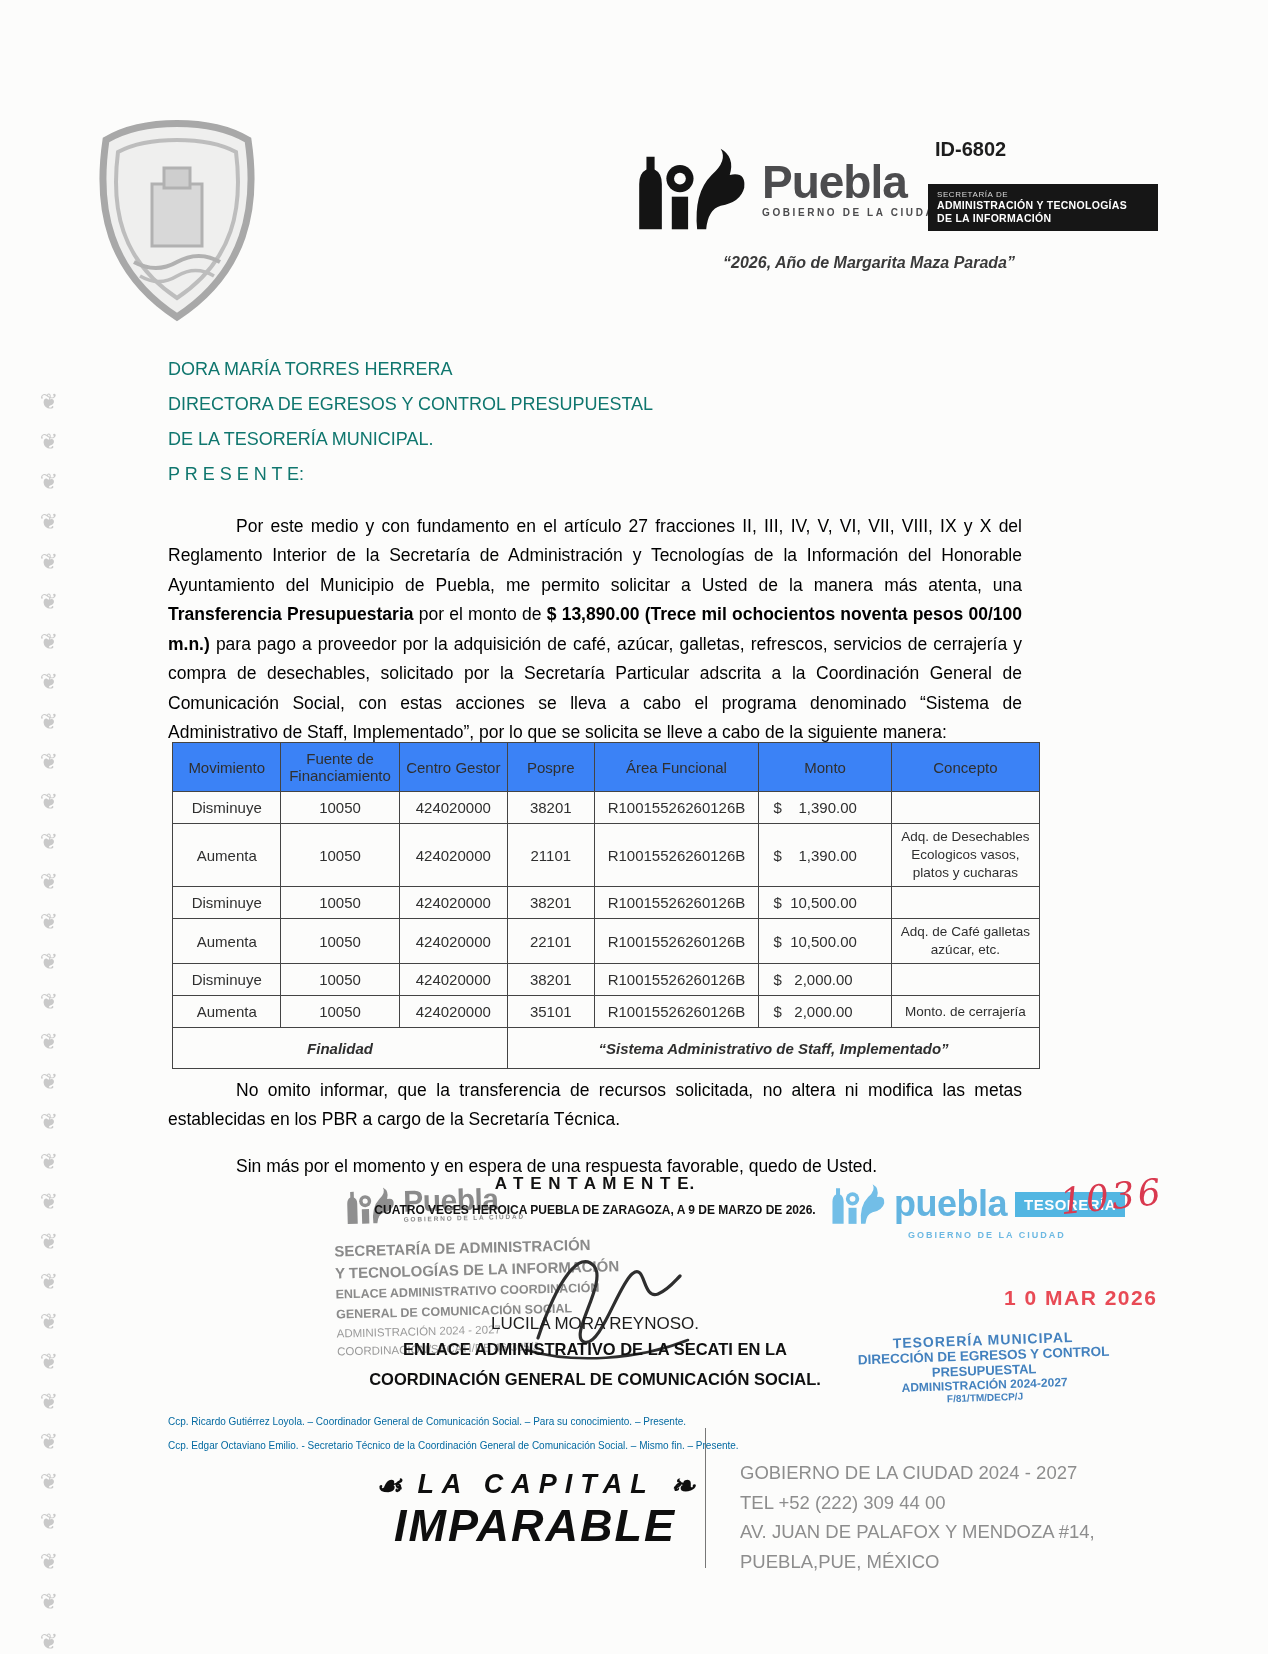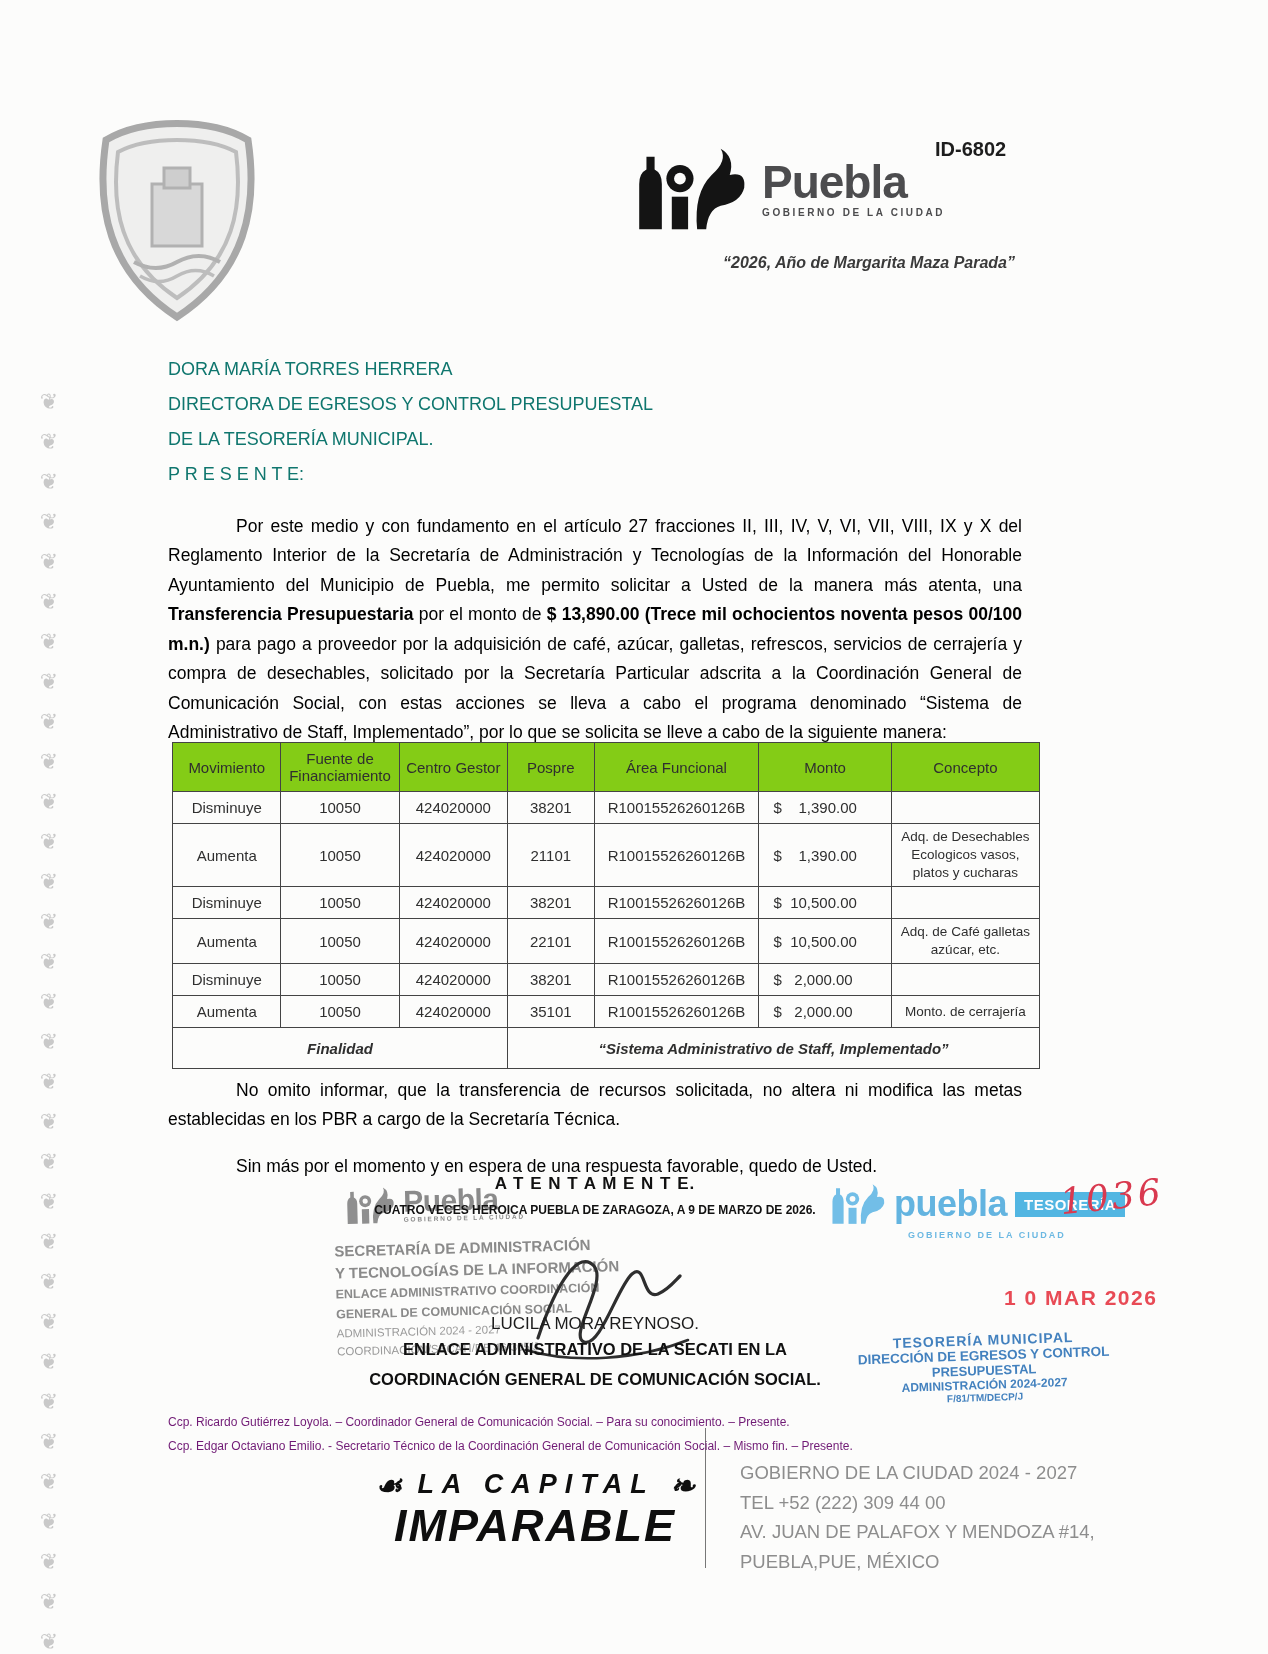--- a/index.html
+++ b/index.html
@@ -35,21 +35,21 @@
   .p1{top:494px;text-indent:68px;}
   .p2{top:1058px;text-indent:68px;}
   .p3{top:1134px;text-indent:68px;}
   .b{font-weight:700;}
 
   
   .budget-table{position:absolute;left:172px;top:742px;width:868px;border-collapse:collapse;z-index:3;
     font-size:15px;color:#2f2f2f;}
   .budget-table th,.budget-table td{border:1.6px solid #444;text-align:center;vertical-align:middle;
     padding:7px 6px;}
-  .budget-table th{background:#84cc16;font-weight:400;height:34px;}
+  .budget-table th{background:#3b82f6;font-weight:400;height:34px;}
   .budget-table td.monto{text-align:left;padding-left:14px;white-space:pre;}
   .budget-table td.concepto{font-size:13.5px;line-height:18px;padding:4px 8px;}
   .budget-table .t-footer td{font-weight:700;font-style:italic;height:26px;}
 
   
   .closing{position:absolute;left:168px;top:1174px;width:854px;text-align:center;z-index:6;color:#111;}
   .atentamente{font-size:17px;font-weight:700;letter-spacing:1px;}
   .place-date{font-size:12px;font-weight:700;margin-top:9px;}
 
   .sign-block{position:absolute;left:168px;top:1314px;width:854px;text-align:center;z-index:7;}
@@ -81,22 +81,22 @@
   .stamp-date{position:absolute;left:176px;top:104px;color:#e84a55;font-weight:700;font-size:21px;
     letter-spacing:1.5px;z-index:8;}
   .stamp-blue-text{position:absolute;left:6px;top:150px;width:300px;text-align:center;color:#2f74b8;
     font-weight:700;transform:rotate(-2deg);opacity:.9;}
   .stamp-blue-text .l1{font-size:14px;letter-spacing:1px;}
   .stamp-blue-text .l2{font-size:13.5px;}
   .stamp-blue-text .l3{font-size:13px;}
   .stamp-blue-text .l4{font-size:12px;}
   .stamp-blue-text .l5{font-size:10px;}
 
-  .cc-block{position:absolute;left:168px;top:1410px;width:700px;font-size:12px;line-height:24px;
-    color:#701a75;font-weight:500;z-index:7;}
+  .cc-block{position:absolute;left:168px;top:1410px;width:700px;font-size:10px;line-height:24px;
+    color:#0369a1;font-weight:500;z-index:7;}
   .divider-v{position:absolute;left:705px;top:1428px;width:1px;height:140px;background:#777;z-index:4;}
 
   
   .capital{position:absolute;left:350px;top:1468px;width:370px;text-align:center;color:#0e0e0e;z-index:6;font-style:italic;}
   .capital .l1{font-size:27px;font-weight:800;letter-spacing:8px;}
   .capital .swirl{font-size:30px;letter-spacing:0;vertical-align:-3px;}
   .capital .l2{font-size:45px;font-weight:800;letter-spacing:2px;line-height:46px;}
   .footer-right{position:absolute;left:740px;top:1458px;font-size:18.5px;color:#8d8d8d;
     line-height:29.5px;font-weight:500;z-index:5;}
 </style>
@@ -123,20 +123,25 @@
         <circle cx="55" cy="36" r="6.5" fill="#fcfcfb"></circle>
       <rect x="46" y="56" width="18" height="36" fill="#141414"></rect>
       <path d="M74 92 Q70 52 90 32 Q108 16 100 3 Q116 12 110 32 Q128 28 126 46 Q122 62 100 66 Q86 70 84 92 Z" fill="#141414"></path>
     </svg>
     <div>
       <div class="wordmark">Puebla</div>
       <div class="tagline">GOBIERNO DE LA CIUDAD</div>
     </div>
   </div>
   <div class="id-label">ID-6802</div>
+  <div class="secretaria-box">
+    <div class="s1">SECRETARÍA DE</div>
+    <div class="s2">ADMINISTRACIÓN Y TECNOLOGÍAS</div>
+    <div class="s3">DE LA INFORMACIÓN</div>
+  </div>
 
   <div class="head-right">
     <div class="slogan">“2026, Año de Margarita Maza Parada”</div>
   </div>
 
   <div class="recipient">
     <div>DORA MARÍA TORRES HERRERA</div>
     <div>DIRECTORA DE EGRESOS Y CONTROL PRESUPUESTAL</div>
     <div>DE LA TESORERÍA MUNICIPAL.</div>
     <div>P R E S E N T E:</div>

